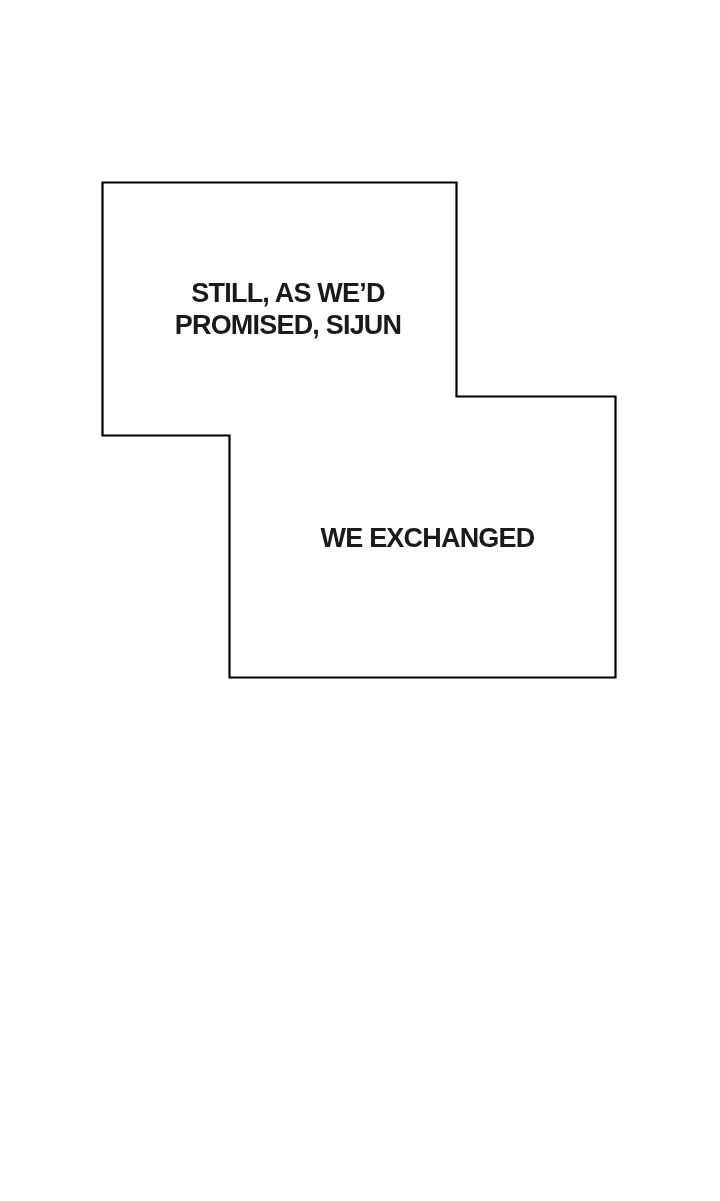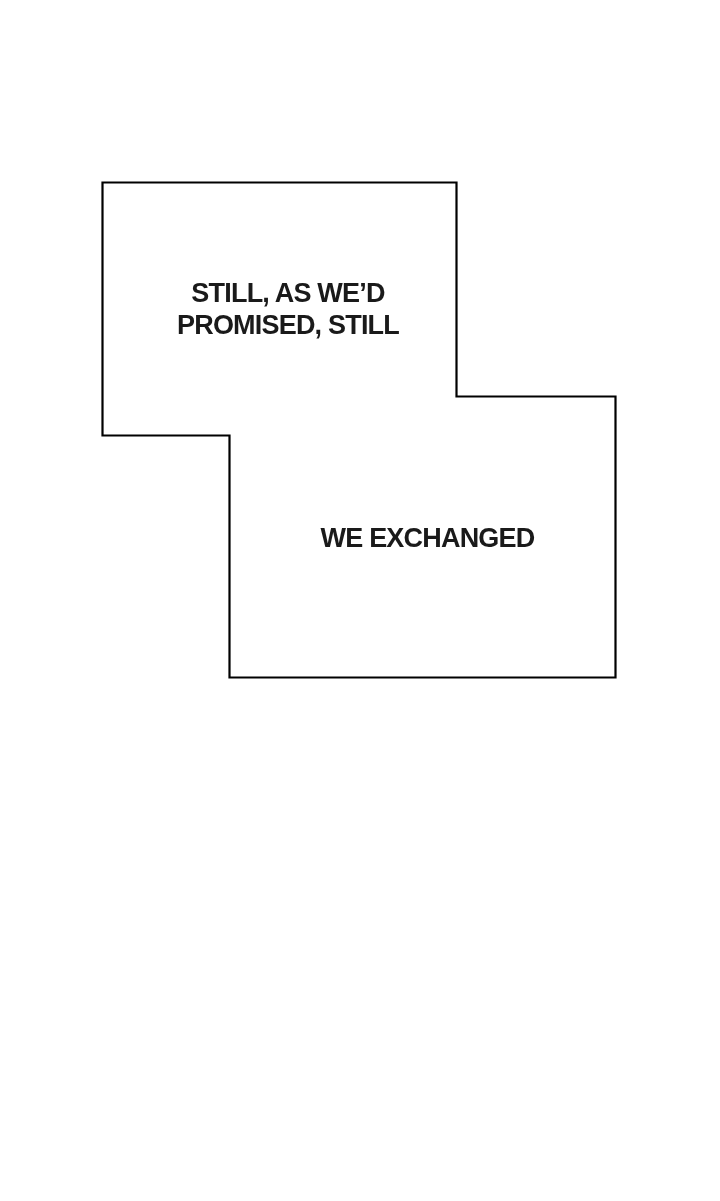--- a/index.html
+++ b/index.html
@@ -64,20 +64,20 @@
 <body>
 
 <div class="panel">
 
   <svg class="outline-svg" width="720" height="1201" viewBox="0 0 720 1201" aria-hidden="true">
     <path d="M 102.5 142.5 H 456.5 V 356.5 H 615.5 V 637.5 H 229.5 V 395.5 H 102.5 Z" stroke-width="2.2" stroke="#000000" fill="#ffffff"></path>
   </svg>
 
   <div class="narration narration-1">
     <span>STILL, AS WE’D</span>
-    <span>PROMISED, STILL</span>
+    <span>PROMISED, SIJUN</span>
   </div>
 
   <div class="narration narration-2">
     <span>WE EXCHANGED</span>
   </div>
 
 </div>
 
 </body></html>

